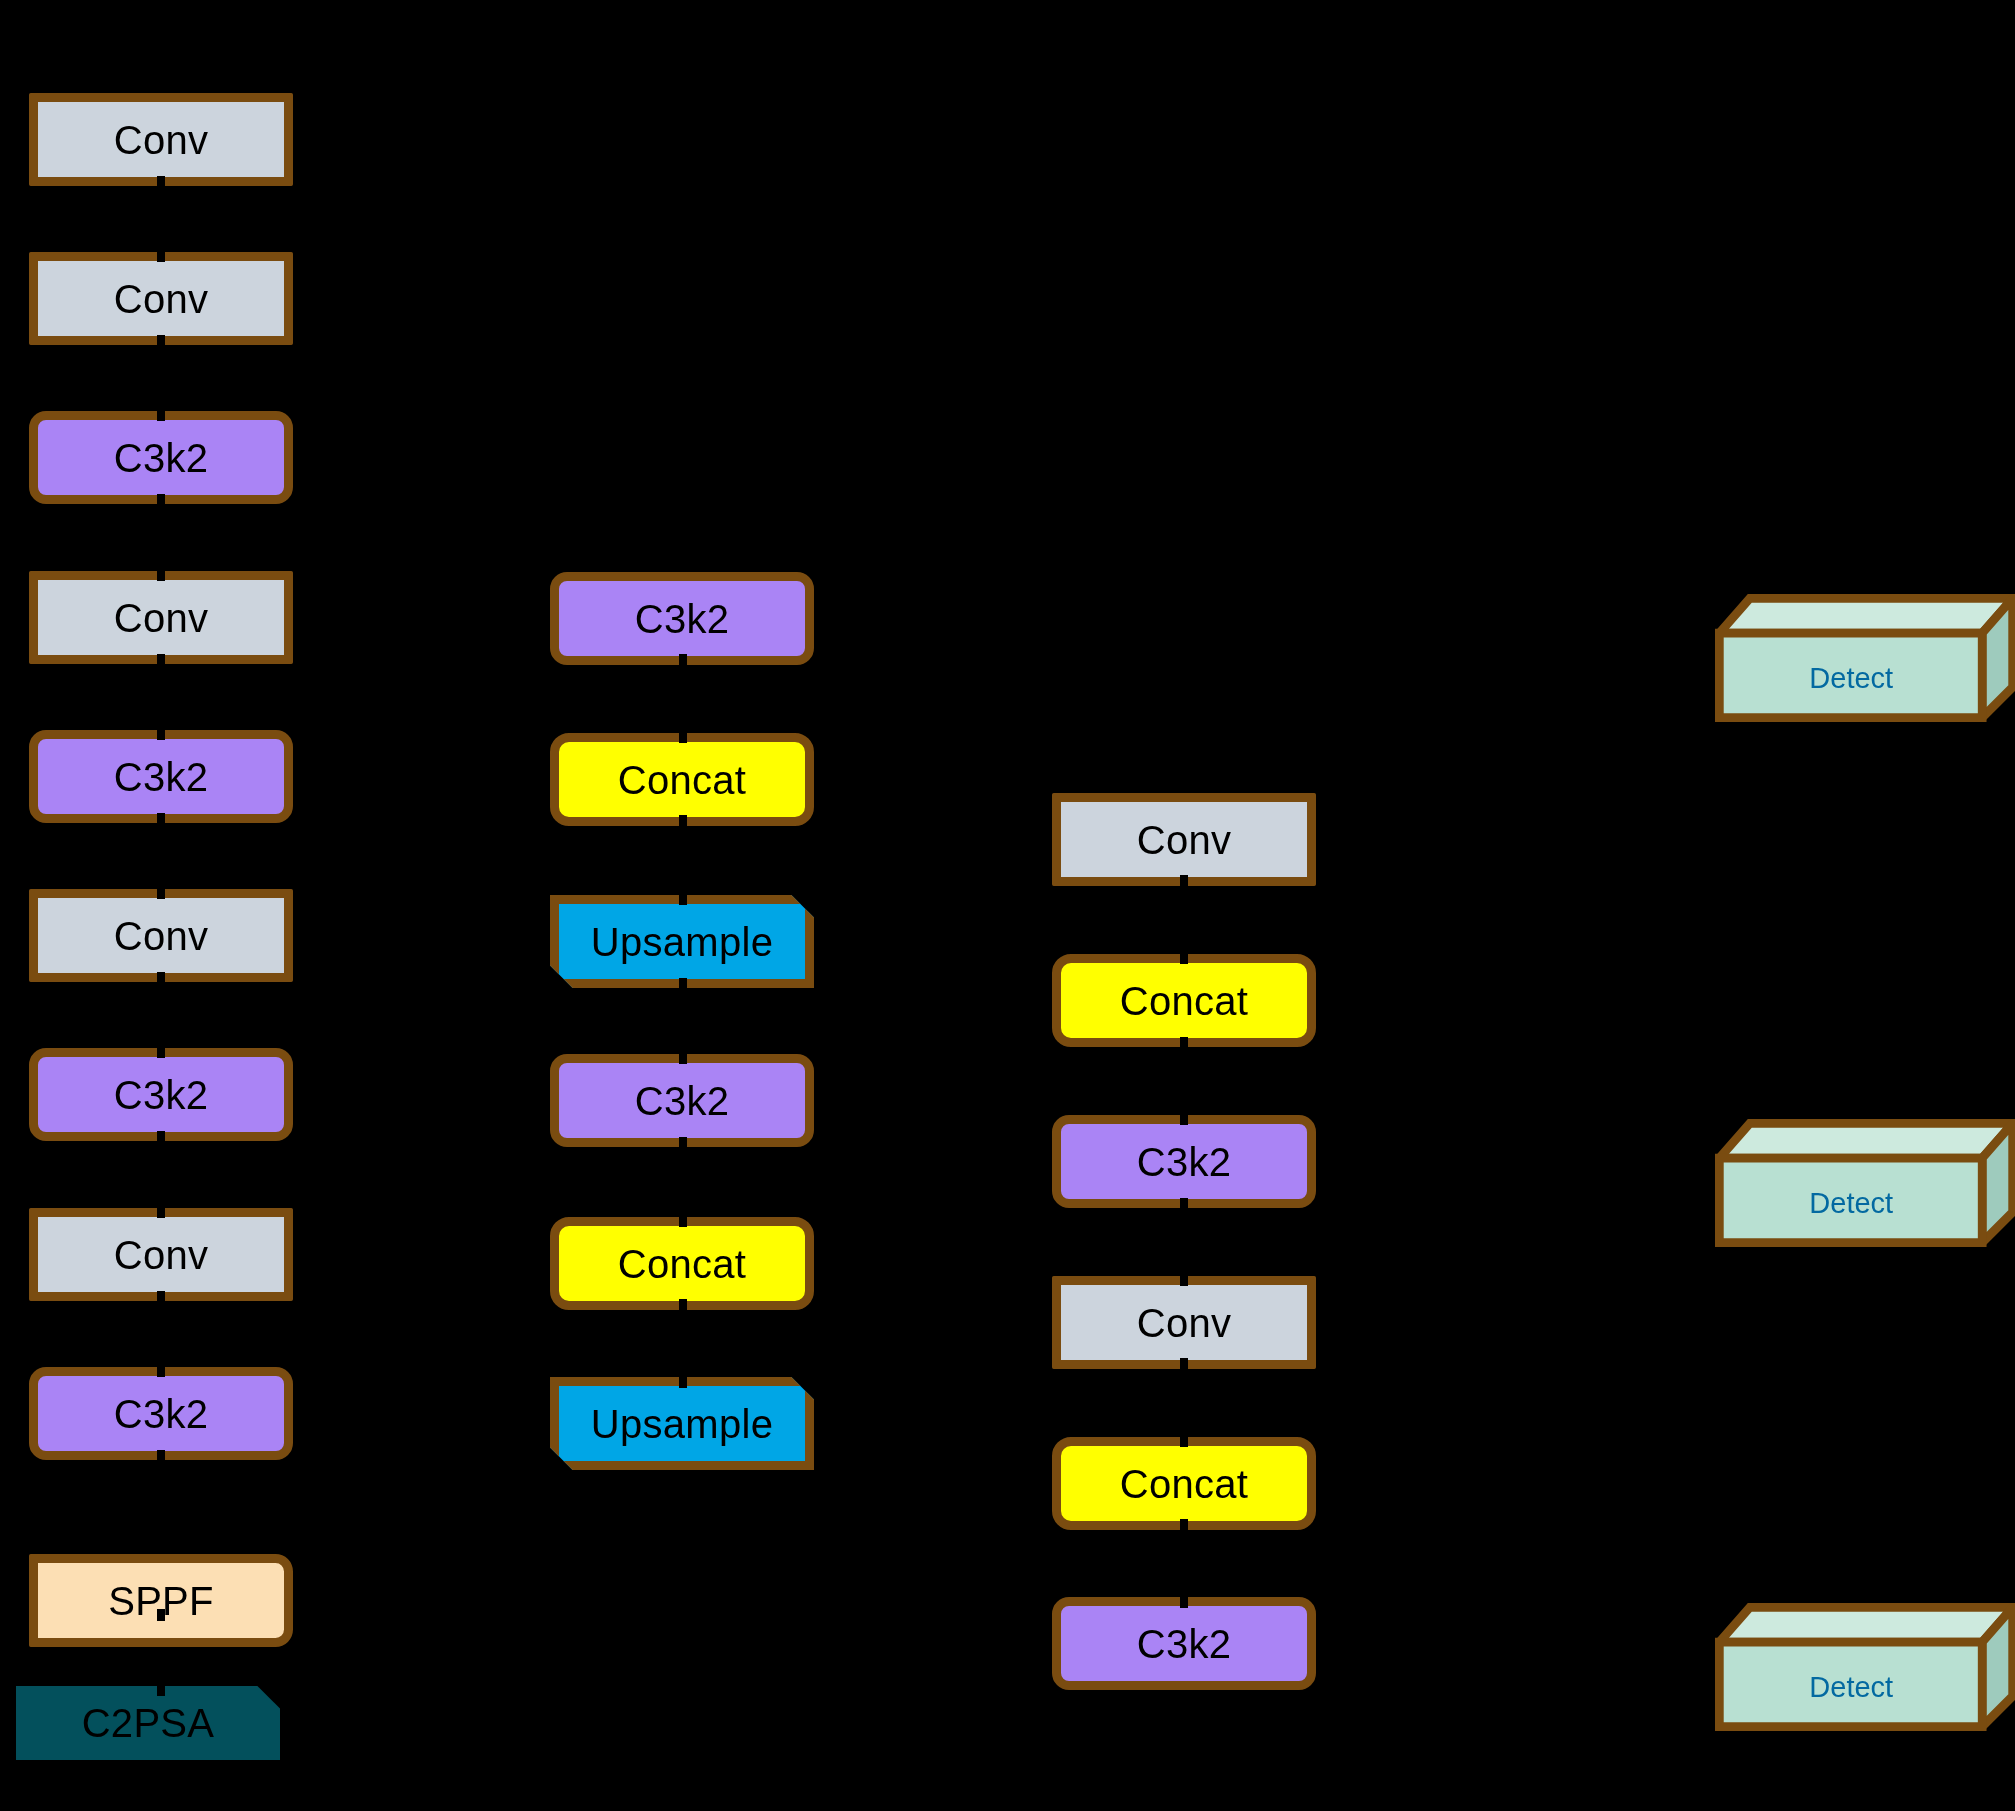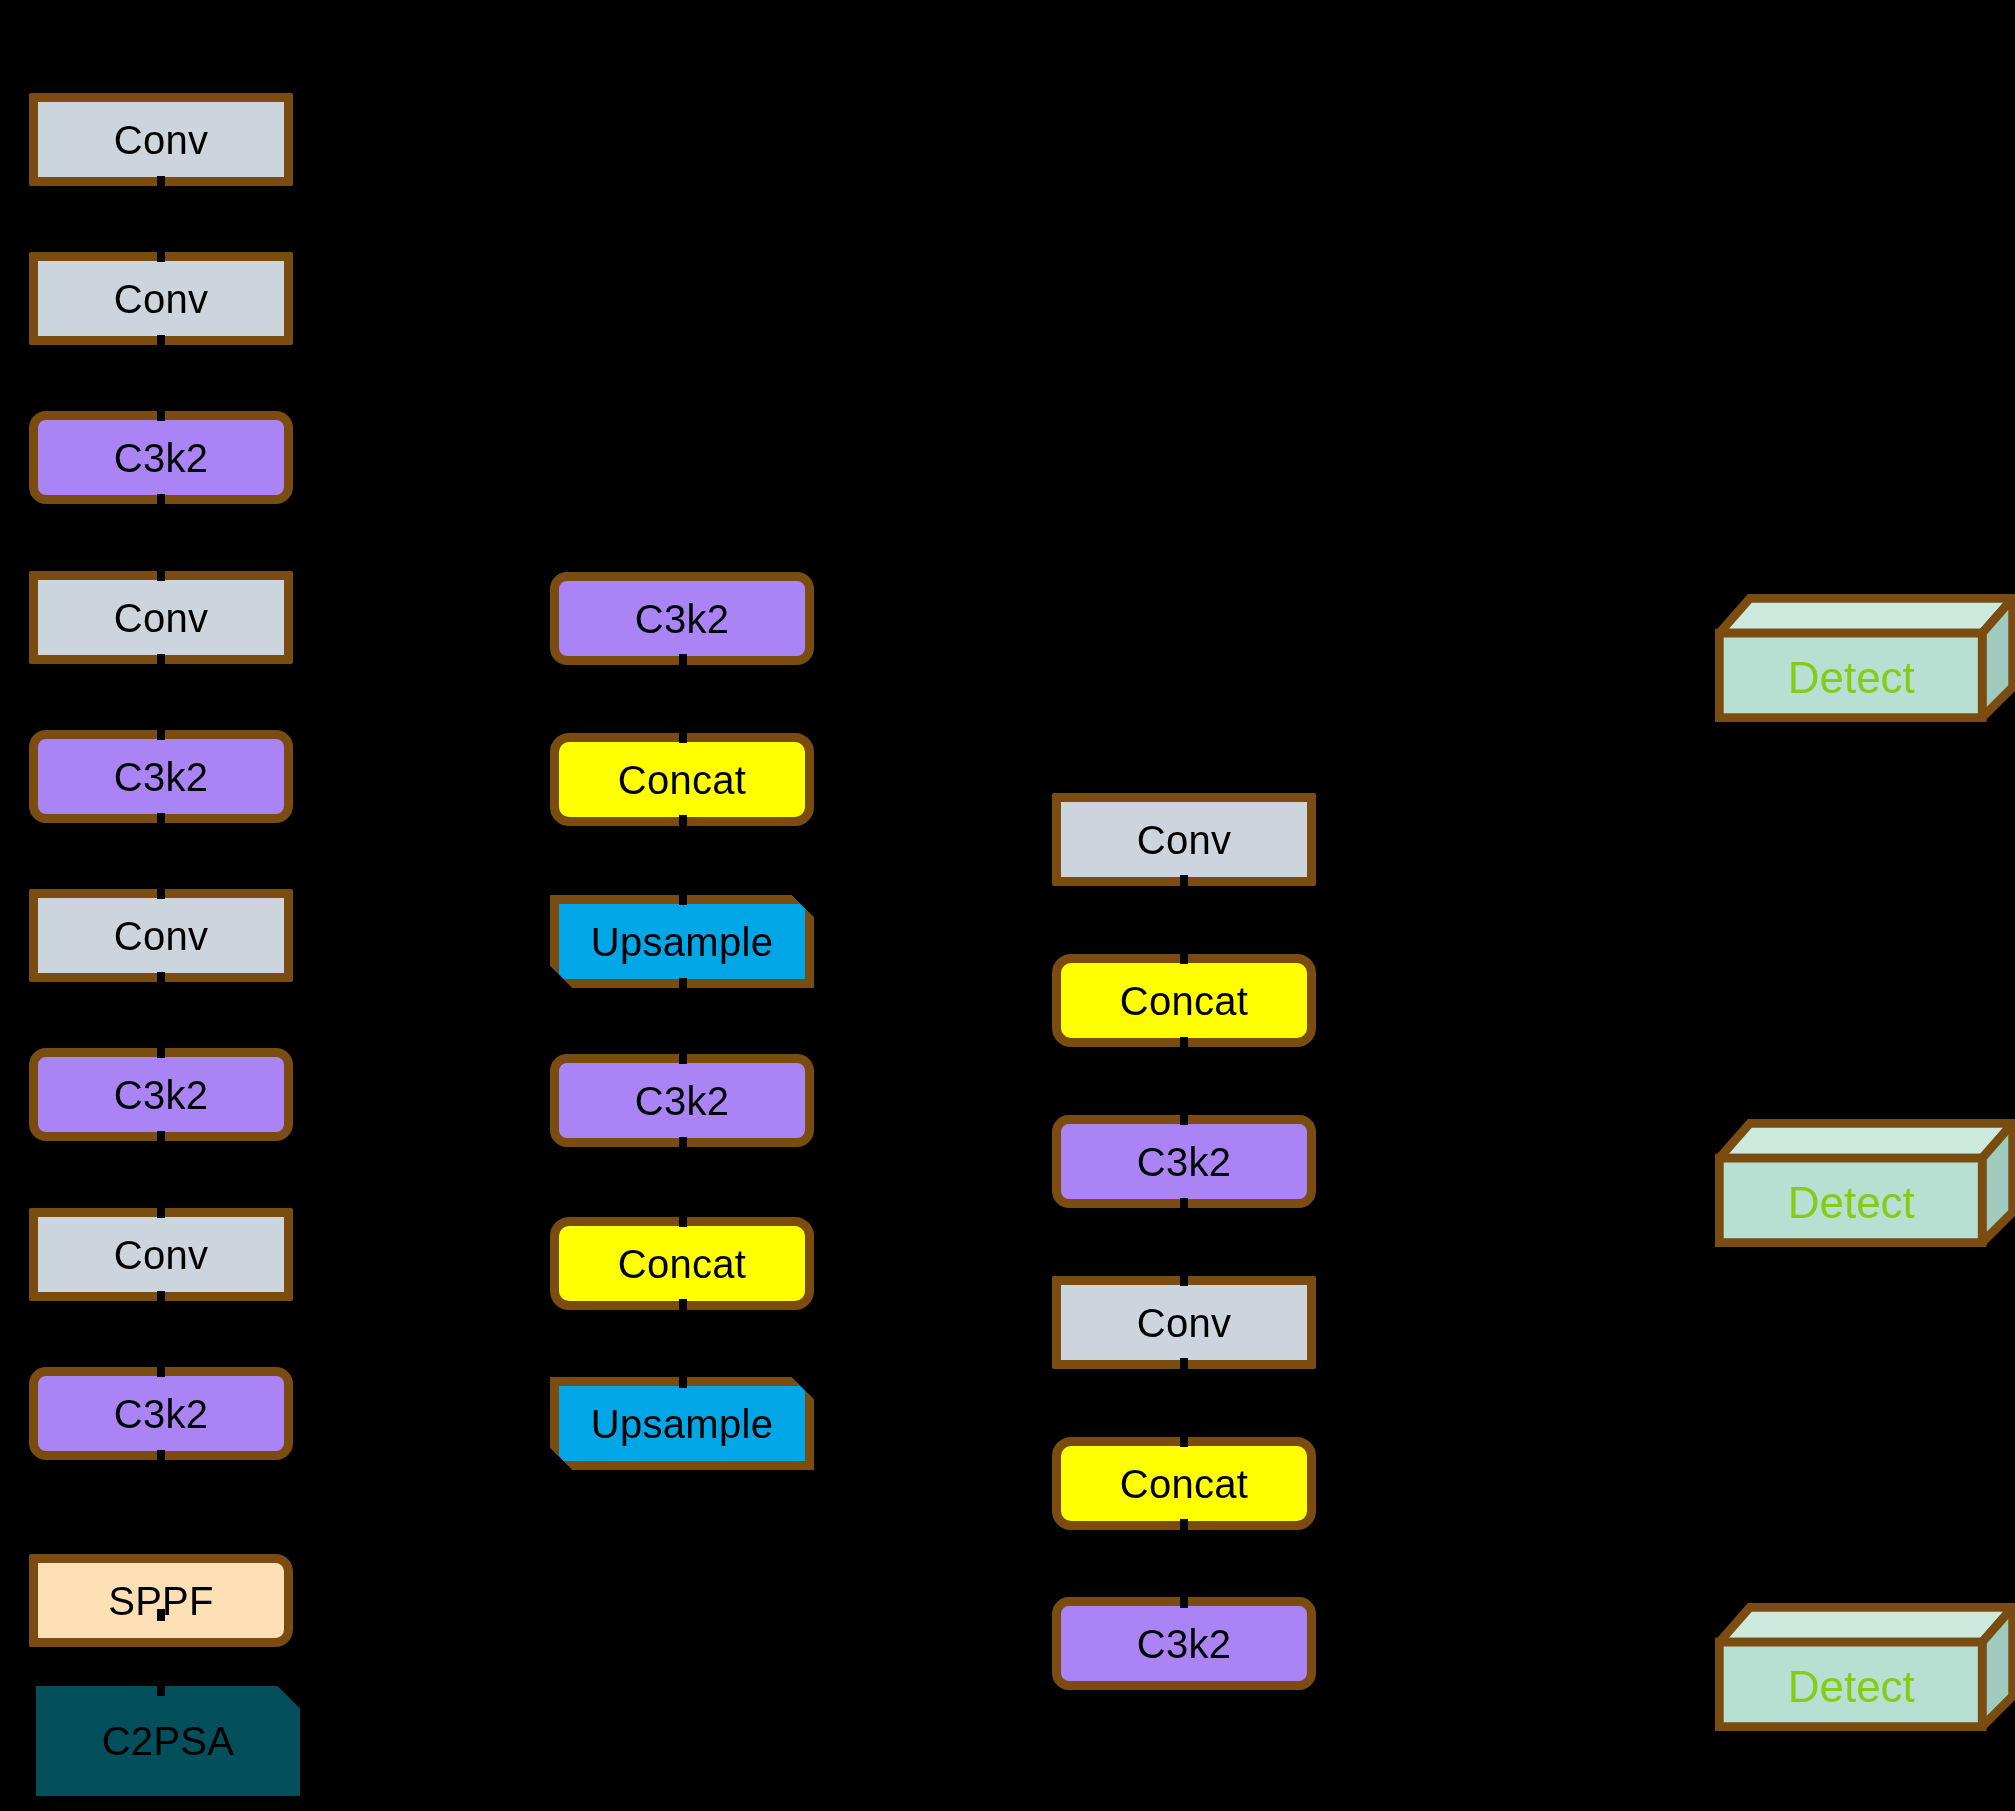--- a/index.html
+++ b/index.html
@@ -56,21 +56,21 @@
   }
 
   
   .node3d{position:absolute;}
   .node3d svg{display:block;}
   .node3d .lbl3d{
     position:absolute;
     left:0; right:29.5px;
     top:40px; bottom:0;
     display:flex;align-items:center;justify-content:center;
-    font-size:44px;color:#84cc16;
+    font-size:29px;color:#0369a1;
     font-family:"Liberation Sans", sans-serif;
     pointer-events:none;
   }
 
   
   .stub{
     position:absolute;
     width:7.8px;
     background:#000;
     z-index:4;
@@ -103,21 +103,21 @@
     </div>
     <div class="node shape-rect" style="left: 29px; top: 1208px; width: 264px; height: 93px;">
       <span class="lbl">Conv</span>
     </div>
     <div class="node shape-round" style="left: 29px; top: 1367px; width: 264px; height: 93px;">
       <span class="lbl">C3k2</span>
     </div>
     <div class="node shape-round sppf" style="left: 29px; top: 1526px; width: 264px; height: 93px; margin-top: 28px;">
       <span class="lbl">SPPF</span>
     </div>
-    <div class="node shape-c2psa" style="left: 36px; top: 1686px; width: 264px; height: 110px;">
+    <div class="node shape-c2psa" style="left: 16px; top: 1686px; width: 264px; height: 74px;">
       <span class="lbl">C2PSA</span>
     </div>
     <div class="node shape-round" style="left: 550px; top: 572px; width: 264px; height: 93px;">
       <span class="lbl">C3k2</span>
     </div>
     <div class="node shape-round concat" style="left: 550px; top: 733px; width: 264px; height: 93px;">
       <span class="lbl">Concat</span>
     </div>
     <div class="node shape-oct" style="left: 550px; top: 895px; width: 264px; height: 93px;">
       <span class="lbl">Upsample</span>

